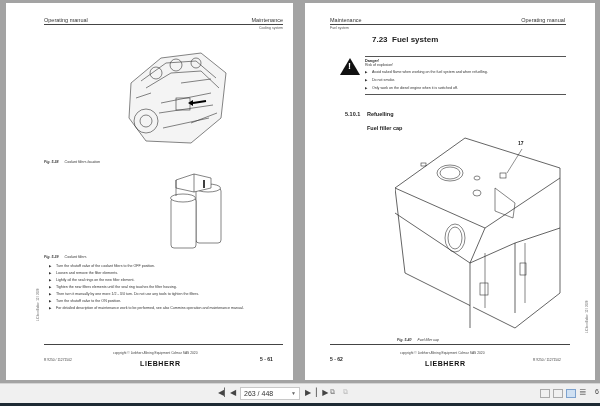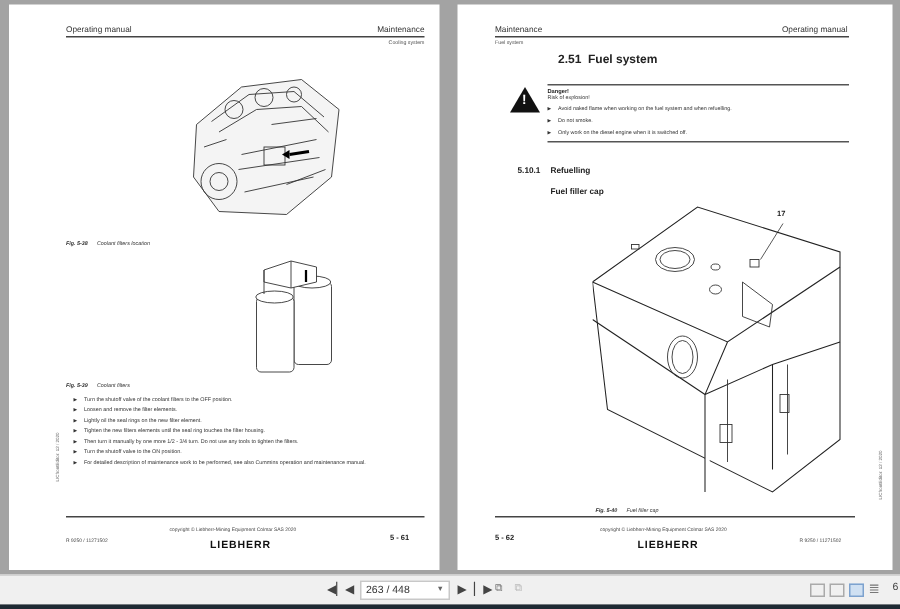--- a/index.html
+++ b/index.html
@@ -103,21 +103,21 @@
     <div class="logo" style="left:134px;">LIEBHERR</div>
     <div class="pgno" style="left:254px;">5 - 61</div>
   </div>
 
   <div class="page page-right">
     <div class="hdr" style="left:25px;">Maintenance</div>
     <div class="hdr" style="right:30px;">Operating manual</div>
     <div class="hdr-rule" style="left:25px; width:236px;"></div>
     <div class="sub" style="left:25px;">Fuel system</div>
 
-    <div class="sec-title" style="left:67px; top:32px;">2.51</div>
+    <div class="sec-title" style="left:67px; top:32px;">7.23</div>
     <div class="sec-title" style="left:87px; top:32px;">Fuel system</div>
 
     <div class="warn-icon"></div>
     <div class="warn-box">
       <div class="warn-top"></div>
       <div class="warn-title">Danger!</div>
       <div class="warn-sub">Risk of explosion!</div>
       <ul class="bullets" style="position:static; margin-top:1px; line-height:8px;">
         <li>Avoid naked flame when working on the fuel system and when refuelling.</li>
         <li>Do not smoke.</li>

